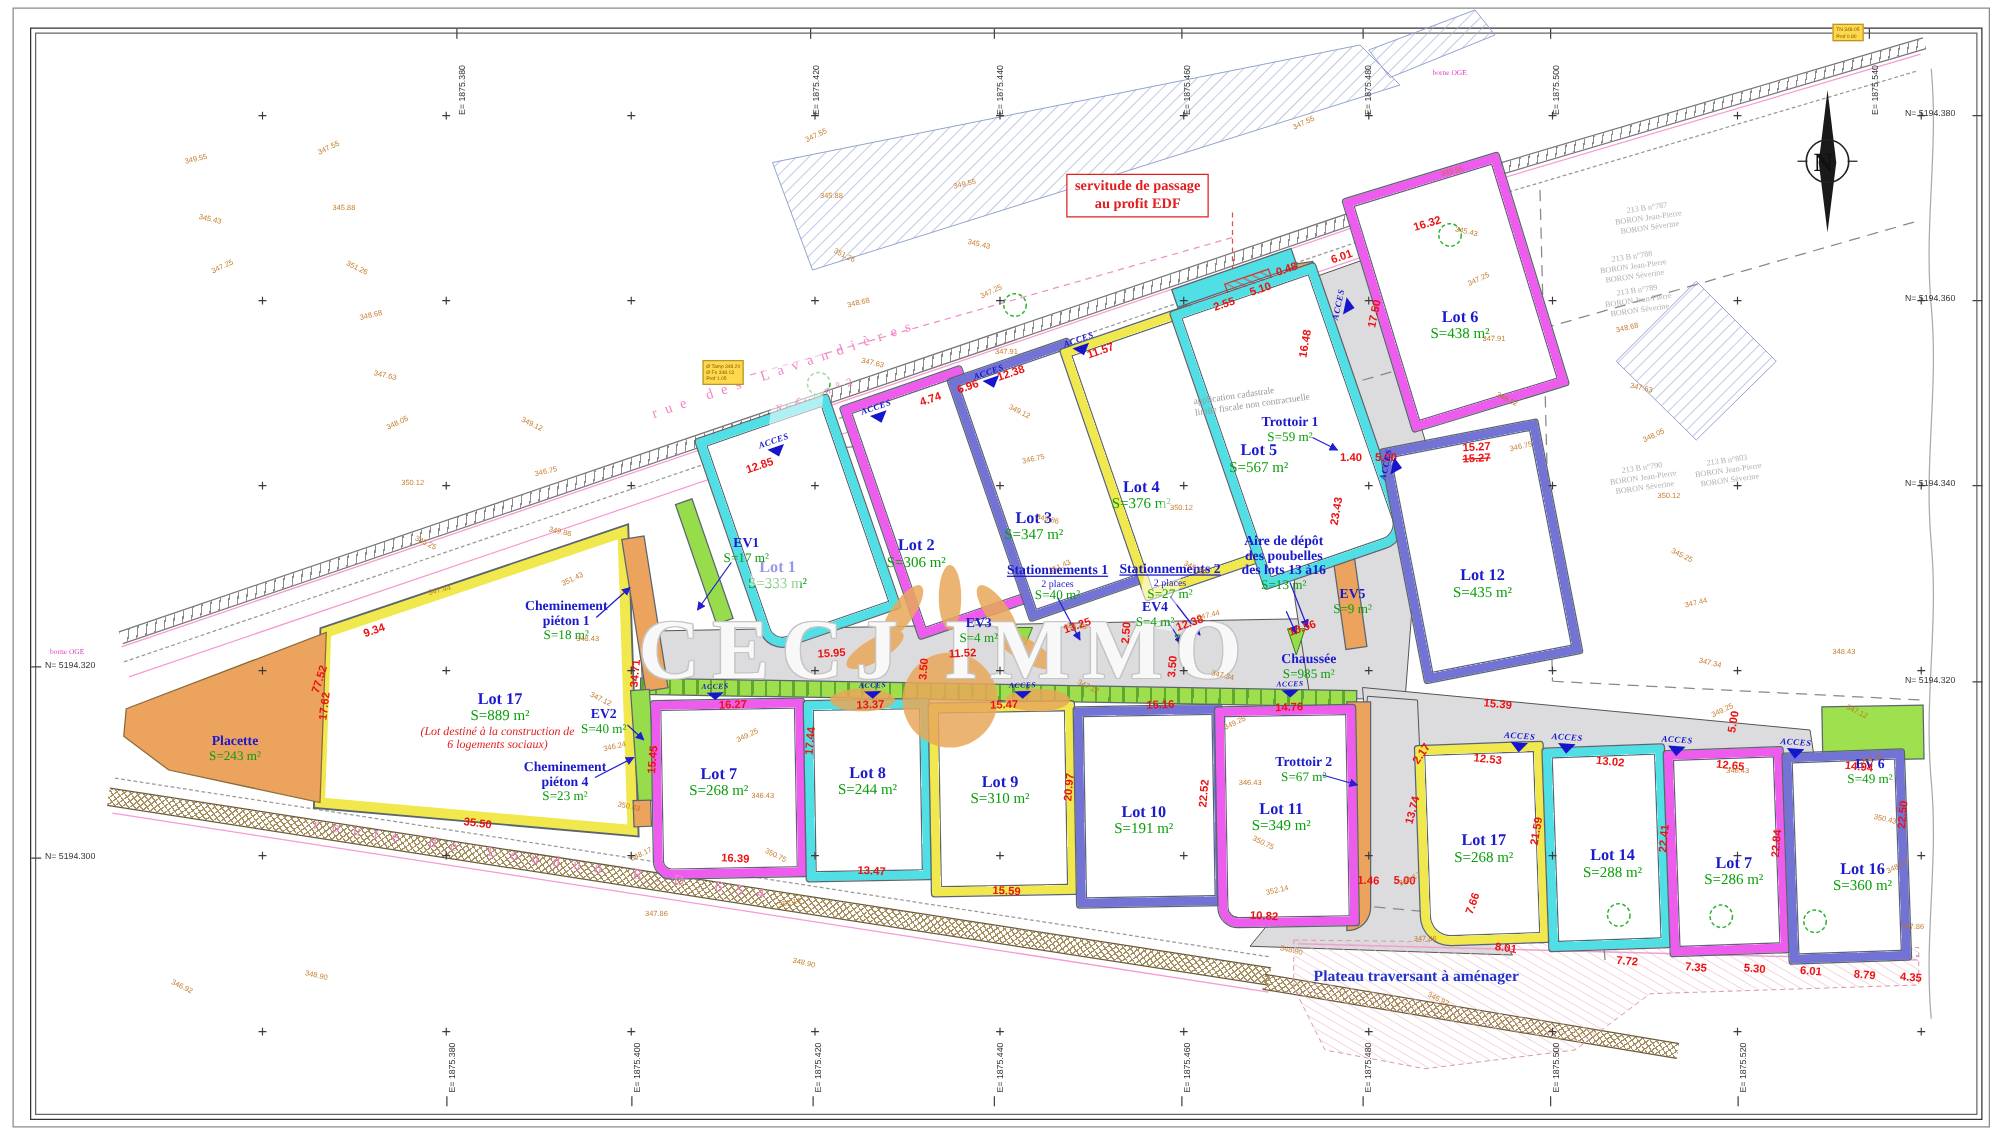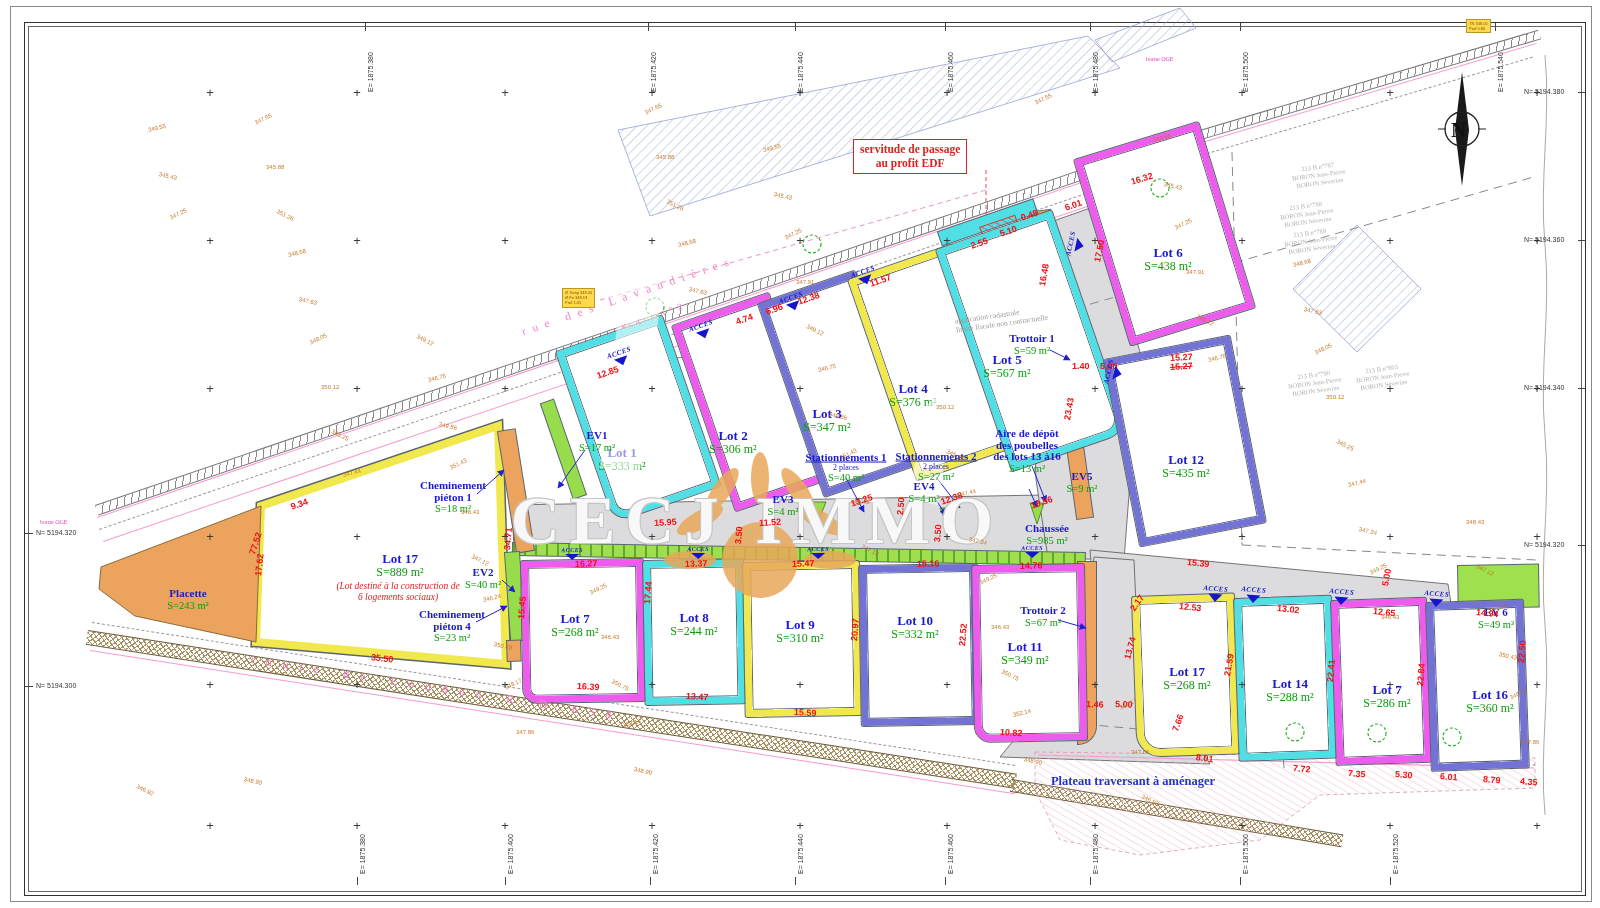--- a/index.html
+++ b/index.html
@@ -194,23 +194,23 @@
       <div class="lot-label" style="left: 694px; top: 625px;">
         <div class="lname">Lot 8</div>
         <div class="larea">S=244 m²</div>
       </div>
       <div class="lot" style="left: 743px; top: 563px; width: 116px; height: 154px; transform: rotate(-1deg); border: 7px solid rgb(241, 232, 78); border-radius: 2px;"></div>
       <div class="lot-label" style="left: 800px; top: 632px;">
         <div class="lname">Lot 9</div>
         <div class="larea">S=310 m²</div>
       </div>
       <div class="lot" style="left: 859px; top: 566px; width: 118px; height: 160px; transform: rotate(-1deg); border: 7px solid rgb(115, 115, 214); border-radius: 2px;"></div>
-      <div class="lot-label" style="left: 915px; top: 628px;">
+      <div class="lot-label" style="left: 915px; top: 656px;">
         <div class="lname">Lot 10</div>
-        <div class="larea">S=332 m²</div>
+        <div class="larea">S=191 m²</div>
       </div>
       <div class="lot" style="left: 972px; top: 566px; width: 112px; height: 176px; transform: rotate(-1deg); border: 7px solid rgb(238, 92, 238); border-radius: 2px 2px 2px 16px;"></div>
       <div class="lot-label" style="left: 1025px; top: 654px;">
         <div class="lname">Lot 11</div>
         <div class="larea">S=349 m²</div>
       </div>
       <div class="lot" style="left: 1104px; top: 360px; width: 128px; height: 190px; transform: rotate(-11deg); border: 7px solid rgb(115, 115, 214); border-radius: 2px;"></div>
       <div class="lot-label" style="left: 1186px; top: 467px;">
         <div class="lname">Lot 12</div>
         <div class="larea">S=435 m²</div>

